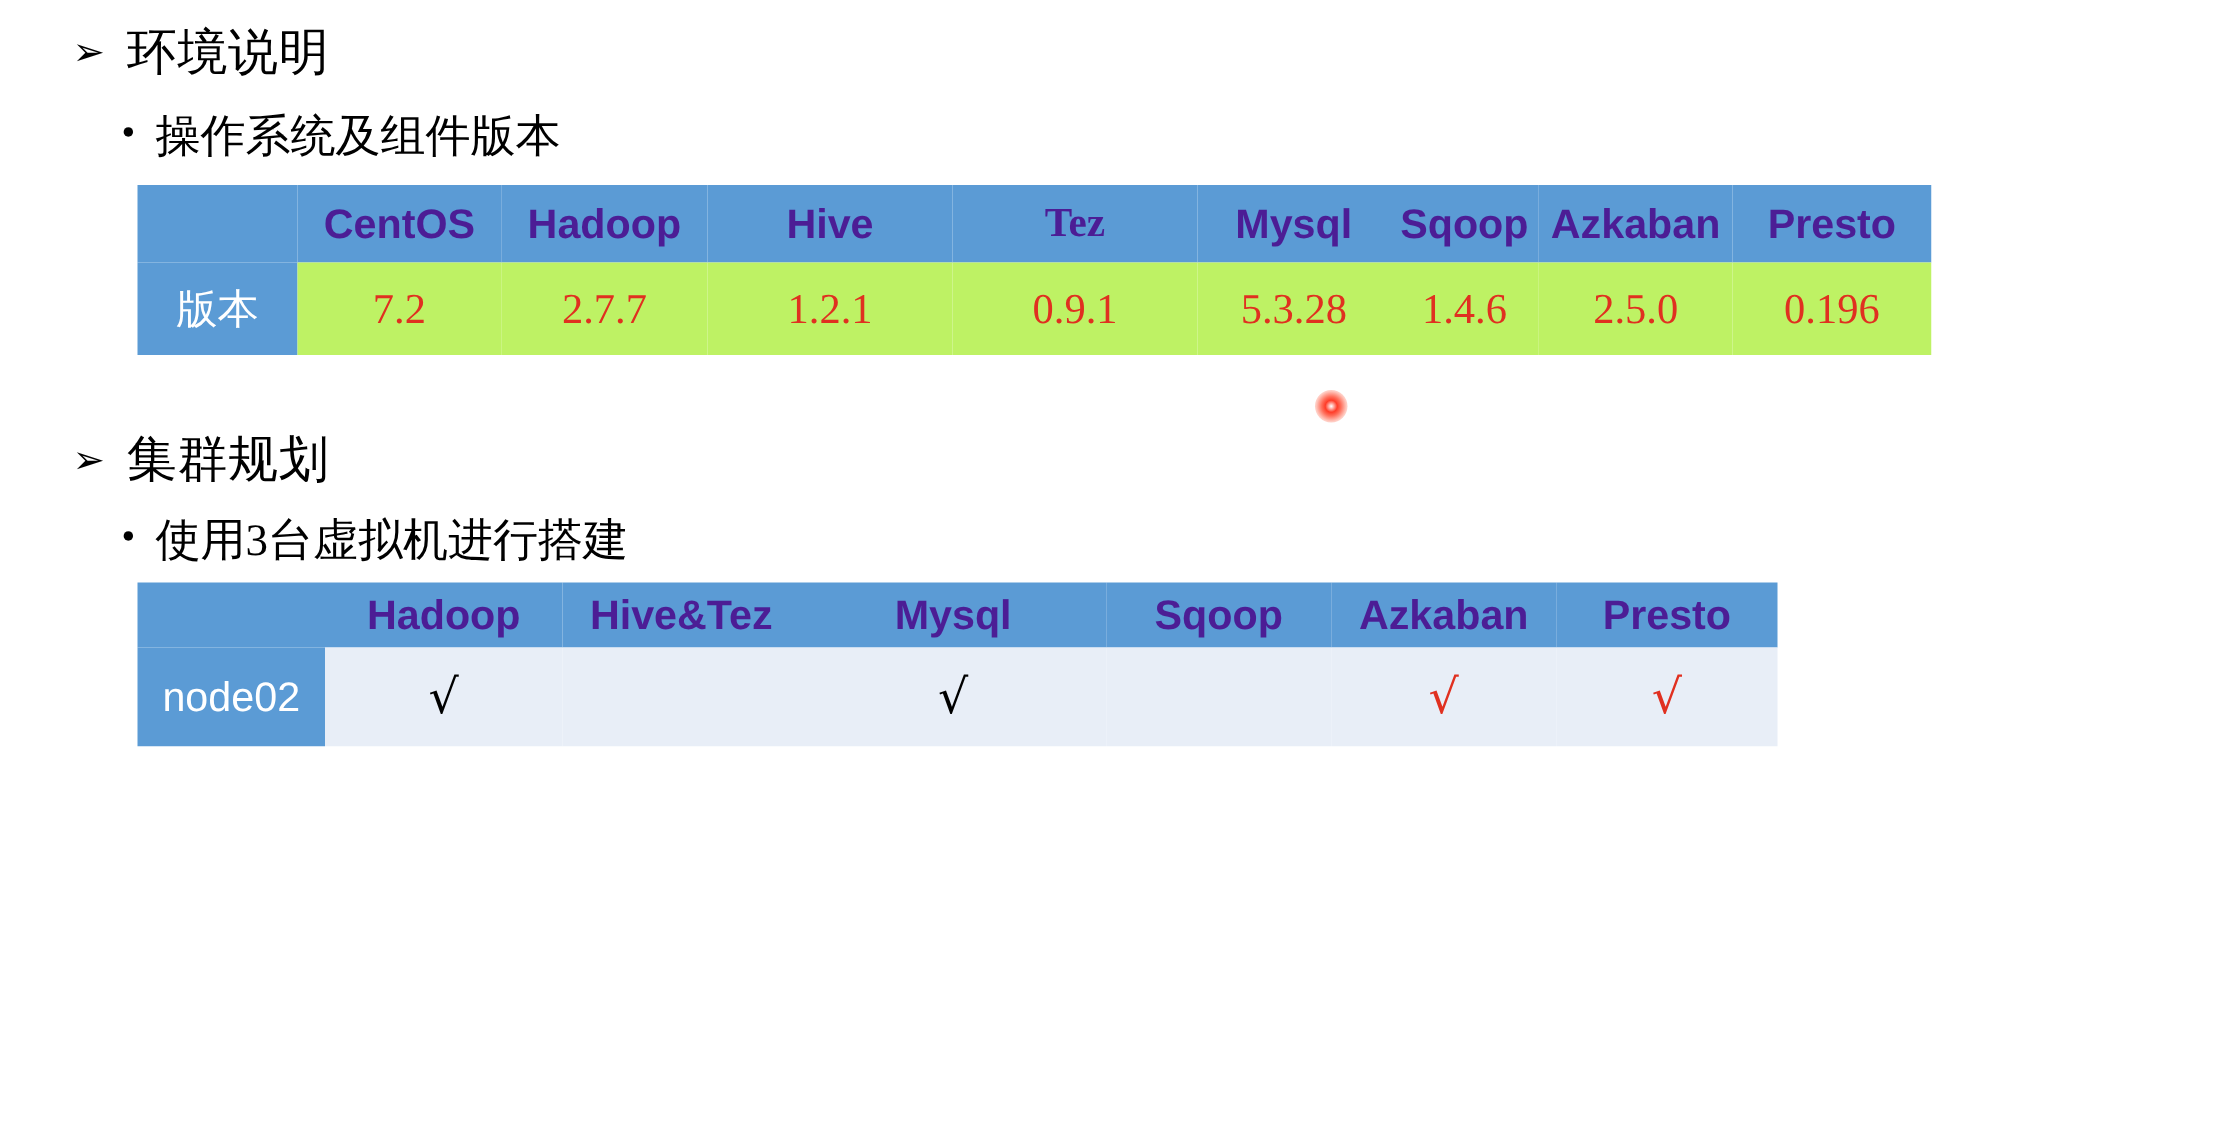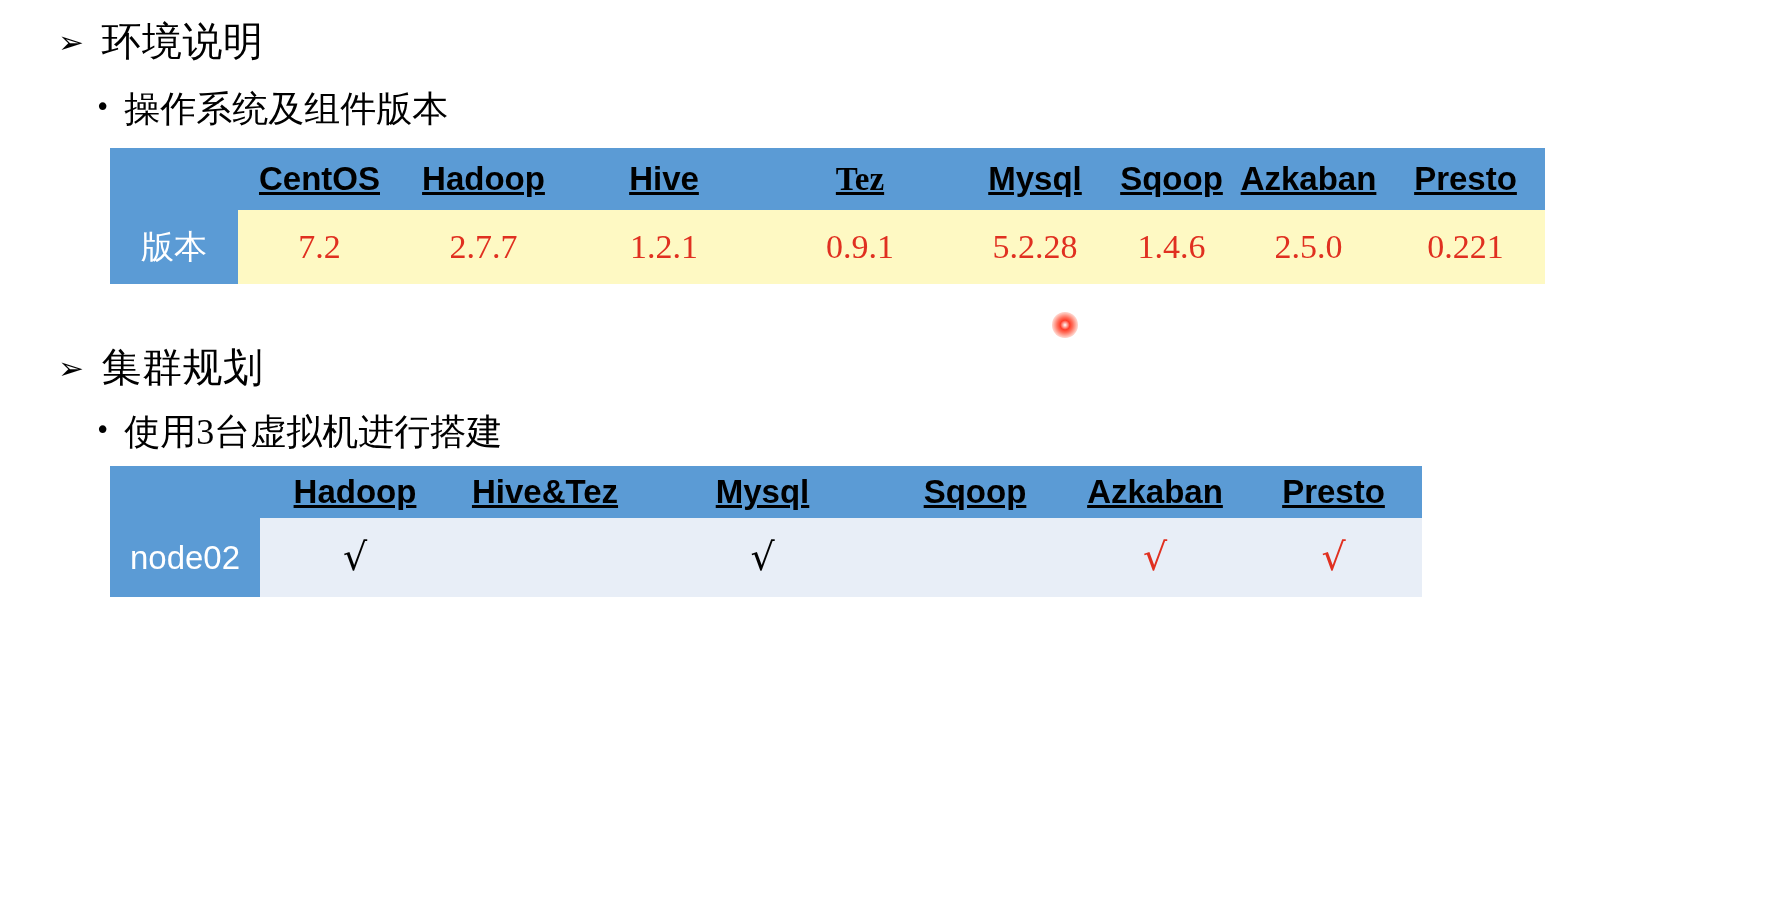--- a/index.html
+++ b/index.html
@@ -66,26 +66,25 @@
   .ppt-table td, .ppt-table th {
     padding: 0;
     margin: 0;
     text-align: center;
     vertical-align: middle;
     border: none;
     box-sizing: border-box;
   }
   .hdr {
     background: #5b9bd5;
-    color: #000000;
+    color: #4c1d95;
     font-weight: 700;
     font-size: 33px;
     border-right: 2px solid #ffffff;
     border-bottom: 2px solid #ffffff;
-    text-decoration: underline;
   }
   .hdr.serif-col {
     font-family: "Liberation Serif", serif;
     font-weight: 700;
   }
   .hdr.last-col { border-right: none; margin-top: 17px; }
   .corner {
     background: #5b9bd5;
     border-right: 2px solid #ffffff;
     border-bottom: 2px solid #ffffff;
@@ -93,21 +92,21 @@
   .rowhdr {
     background: #5b9bd5;
     color: #ffffff;
     font-weight: 400;
     font-size: 33px;
     border-right: 2px solid #ffffff;
     border-bottom: 2px solid #ffffff;
   }
   .rowhdr.last-row { border-bottom: none; }
   .cell {
-    background: #fef9c3;
+    background: #bef264;
     border-right: 2px solid #ffffff;
     border-bottom: 2px solid #ffffff;
     font-size: 33px;
   }
   .cell.alt { background: #e8eef7; }
   .cell.last-col { border-right: none; }
   .cell.last-row { border-bottom: none; }
   .val-red {
     color: #e03020;
     font-family: "Liberation Serif", serif;
@@ -184,30 +183,30 @@
       <td class="cell last-row">
         <span class="val-red">2.7.7</span>
       </td>
       <td class="cell last-row">
         <span class="val-red">1.2.1</span>
       </td>
       <td class="cell last-row">
         <span class="val-red">0.9.1</span>
       </td>
       <td class="cell last-row">
-        <span class="val-red">5.2.28</span>
+        <span class="val-red">5.3.28</span>
       </td>
       <td class="cell last-row">
         <span class="val-red">1.4.6</span>
       </td>
       <td class="cell last-row">
         <span class="val-red">2.5.0</span>
       </td>
       <td class="cell last-row last-col">
-        <span class="val-red">0.221</span>
+        <span class="val-red">0.196</span>
       </td>
     </tr>
   </tbody>
 </table>
 
 <div class="cursor-dot" style="left:1052px; top:312px;"></div>
 
 <div class="level1" style="left:58px; top:340px;">
   <span class="arrow-bullet">➢</span>
   <span>集群规划</span>

